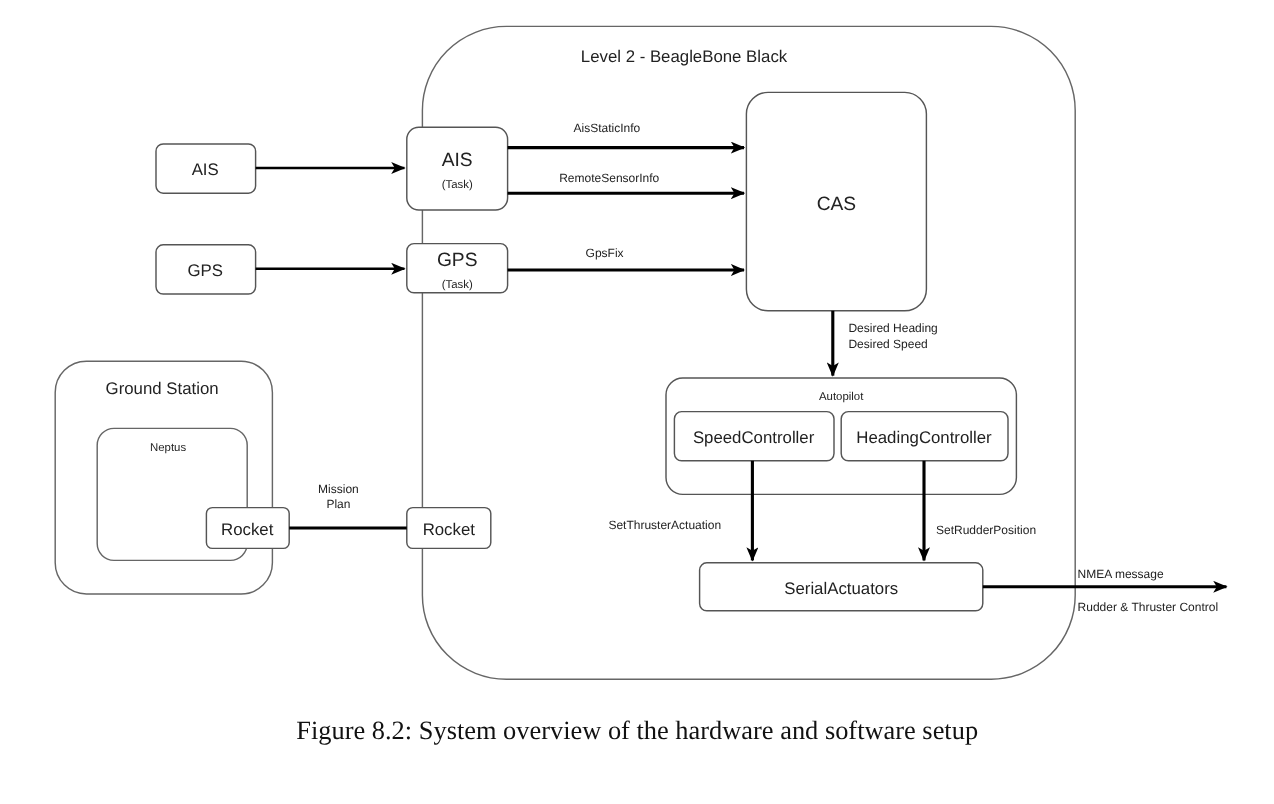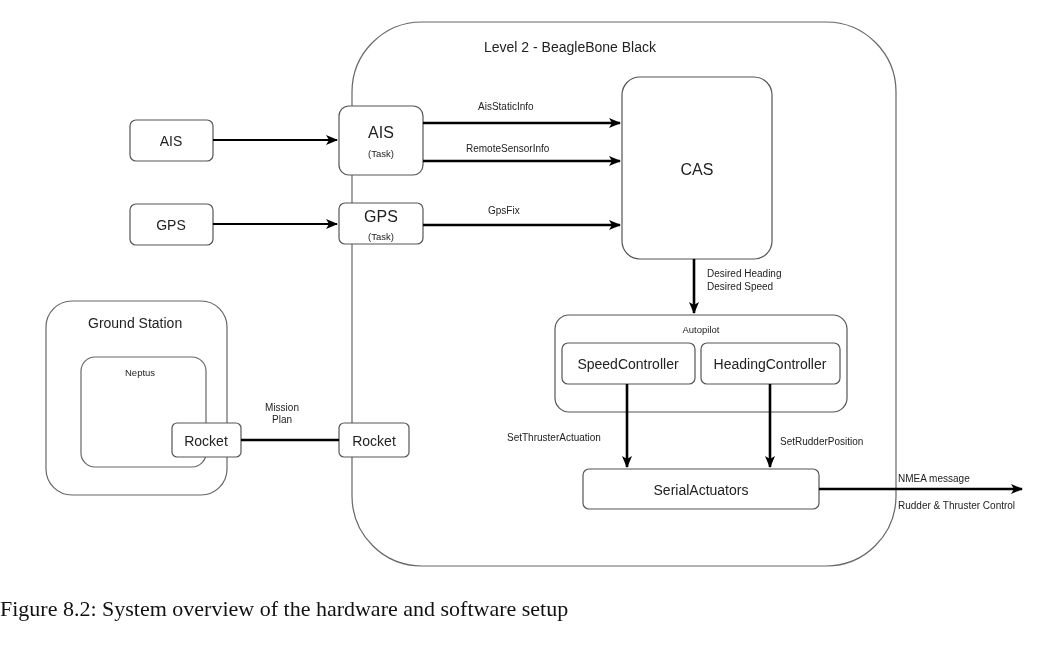--- a/index.html
+++ b/index.html
@@ -9,21 +9,21 @@
   .frame { fill: none; stroke: #666666; stroke-width: 1.2; }
   .lbl { font-family: "Liberation Sans", sans-serif; fill: #222222; }
   .t-lg { font-size: 16px; }
   .t-md { font-size: 14px; }
   .t-sm { font-size: 10px; }
   .t-xs { font-size: 9.5px; }
   .arrow { stroke: #000000; stroke-width: 2.6; fill: none; }
   .arrow-thin { stroke: #000000; stroke-width: 2.2; fill: none; }
   .caption {
     position: absolute; left: 0; width: 1062px; top: 596px;
-    text-align: left; font-family: "Liberation Serif", serif;
+    text-align: center; font-family: "Liberation Serif", serif;
     font-size: 22px; color: #111111;
   }
 </style>
 </head>
 <body>
 
 <svg id="diagram" width="1062" height="670" viewBox="0 0 1062 670">
   <defs>
     <marker id="ah" viewBox="0 0 12 10" refX="11" refY="5" markerWidth="12" markerHeight="10" markerUnits="userSpaceOnUse" orient="auto">
       <path d="M0,0 L12,5 L0,10 L3,5 Z" fill="#000"></path>

